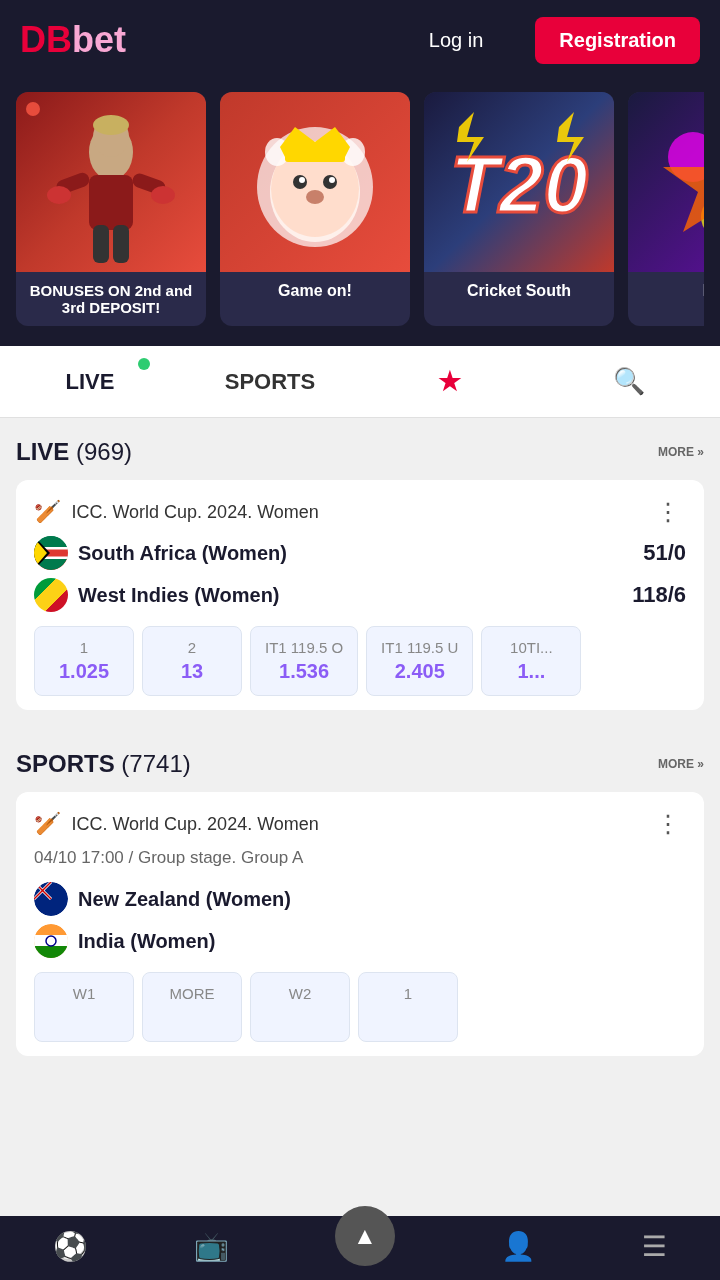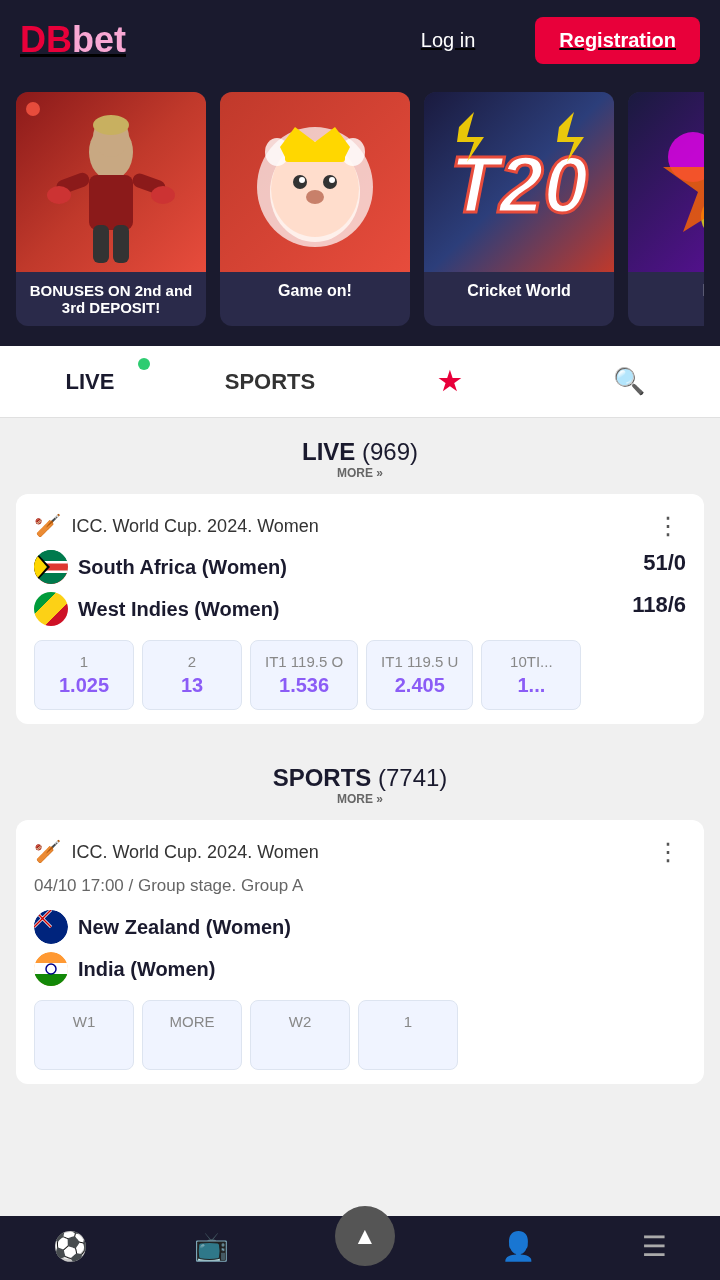--- a/index.html
+++ b/index.html
@@ -12,33 +12,32 @@
     }
 
     
     .header {
       background: #1a1a2e;
       display: flex;
       align-items: center;
       justify-content: space-between;
       padding: 16px 20px;
       height: 80px;
-      text-decoration: underline;
     }
     .logo {
       display: flex;
       align-items: center;
       font-size: 36px;
       font-weight: 900;
     }
     .logo-db { color: #e8003a; }
     .logo-bet { color: #f9a8d4; }
     .header-buttons {
       display: flex;
-      gap: 20px;
+      gap: 12px;
       align-items: center;
     }
     .btn-login {
       background: transparent;
       color: #ffffff;
       border: none;
       font-size: 20px;
       padding: 10px 20px;
       cursor: pointer;
     }
@@ -155,21 +154,20 @@
 
     
     .section {
       padding: 20px 16px 10px;
     }
     .section-header {
       display: flex;
       justify-content: space-between;
       align-items: center;
       margin-bottom: 14px;
-      flex-direction: column;
     }
     .section-title {
       font-size: 24px;
       font-weight: 900;
       color: #1a1a2e;
     }
     .section-count {
       font-weight: 400;
     }
     .more-link {
@@ -217,20 +215,21 @@
     .match-stage {
       font-size: 17px;
       color: #666;
       margin-bottom: 14px;
     }
     .match-teams {
       margin-bottom: 14px;
     }
     .team-row {
       display: flex;
+      align-items: center;
       justify-content: space-between;
       margin-bottom: 8px;
     }
     .team-info {
       display: flex;
       align-items: center;
       gap: 10px;
       font-size: 20px;
       font-weight: 700;
       color: #1a1a2e;
@@ -400,21 +399,21 @@
       <div class="promo-card">
         <div class="promo-card-img t20">
           <svg width="160" height="170" viewBox="0 0 160 170" xmlns="http://www.w3.org/2000/svg">
 
             <text x="80" y="115" text-anchor="middle" font-size="80" font-weight="900" font-family="Arial Black, sans-serif" fill="white" font-style="italic" stroke="#e74c3c" stroke-width="3">T20</text>
 
             <path d="M20 30 L35 15 L28 40 L45 40 L28 65 L35 45 L18 45 Z" fill="#ffd700" opacity="0.9"></path>
             <path d="M120 30 L135 15 L128 40 L145 40 L128 65 L135 45 L118 45 Z" fill="#ffd700" opacity="0.9"></path>
           </svg>
         </div>
-        <div class="promo-card-label">Cricket World</div>
+        <div class="promo-card-label">Cricket South</div>
       </div>
 
       <div class="promo-card">
         <div class="promo-card-img love">
           <svg width="160" height="170" viewBox="0 0 160 170" xmlns="http://www.w3.org/2000/svg">
 
             <circle cx="50" cy="60" r="25" fill="#ff00ff" opacity="0.7"></circle>
             <circle cx="110" cy="80" r="20" fill="#00ffff" opacity="0.7"></circle>
             <circle cx="80" cy="120" r="22" fill="#ffff00" opacity="0.7"></circle>
             <polygon points="80,30 95,70 140,70 105,95 120,135 80,110 40,135 55,95 20,70 65,70" fill="#ff6600" opacity="0.8"></polygon>

